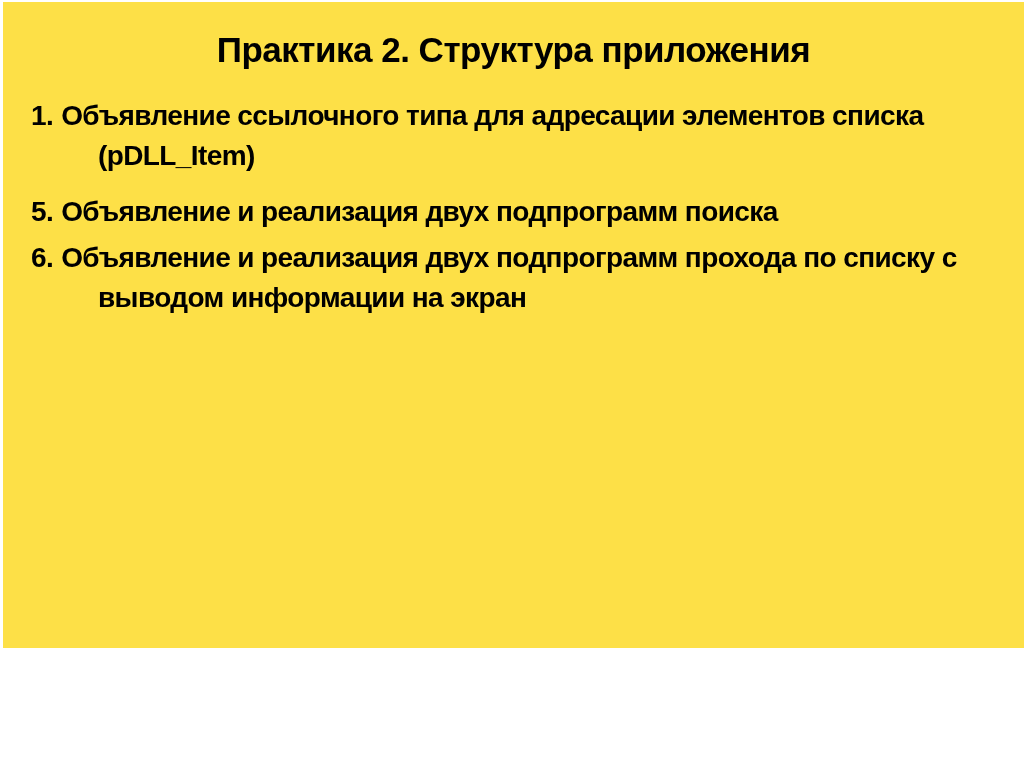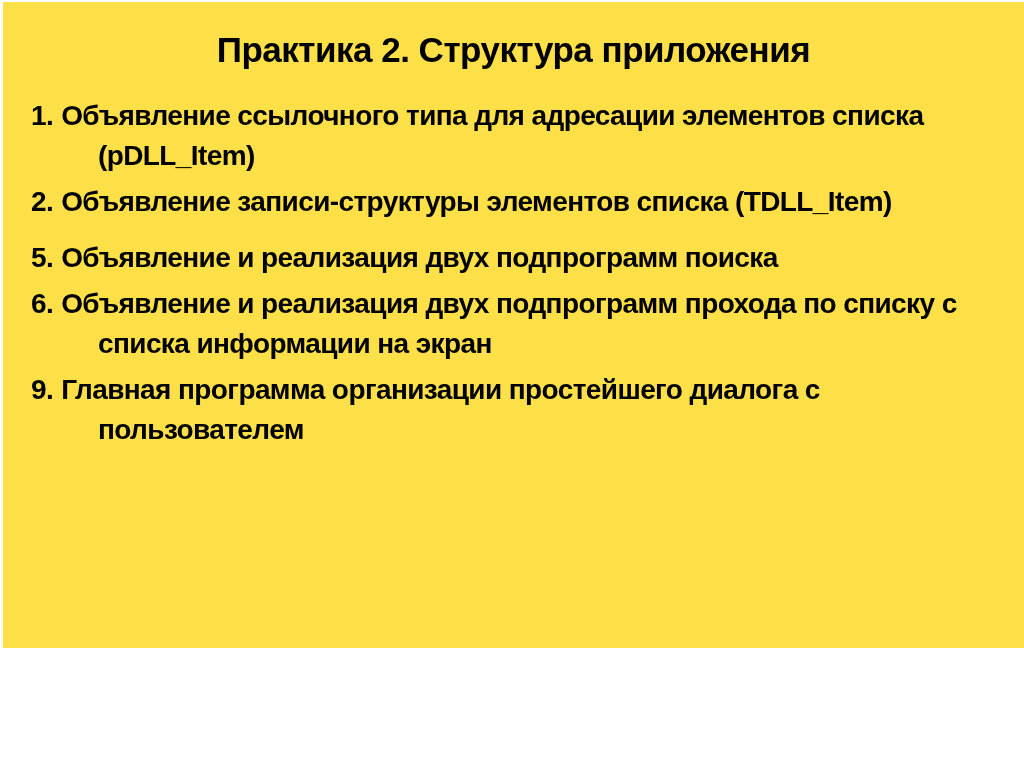--- a/index.html
+++ b/index.html
@@ -51,33 +51,27 @@
 </head>
 <body>
 
 <div class="slide">
   <h1 class="title">Практика 2. Структура приложения</h1>
   <div class="list" id="item-list">
   <div class="item bold">
     <span class="num">1.</span><span class="txt">Объявление ссылочного типа для адресации элементов списка (pDLL_Item)</span>
   </div>
 
-  <div class="item bold">
-    <span class="num">2.</span><span class="txt">Объявление записи-структуры элементов списка (TDLL_Item)</span>
-  </div>
 
 
 
   <div class="item bold group-break">
     <span class="num">5.</span><span class="txt">Объявление и реализация двух подпрограмм поиска</span>
   </div>
 
   <div class="item bold">
-    <span class="num">6.</span><span class="txt">Объявление и реализация двух подпрограмм прохода по списку с списка информации на экран</span>
+    <span class="num">6.</span><span class="txt">Объявление и реализация двух подпрограмм прохода по списку с выводом информации на экран</span>
   </div>
 
 
 
-  <div class="item bold">
-    <span class="num">9.</span><span class="txt">Главная программа организации простейшего диалога с пользователем</span>
-  </div>
 </div>
 </div>
 
 </body></html>

